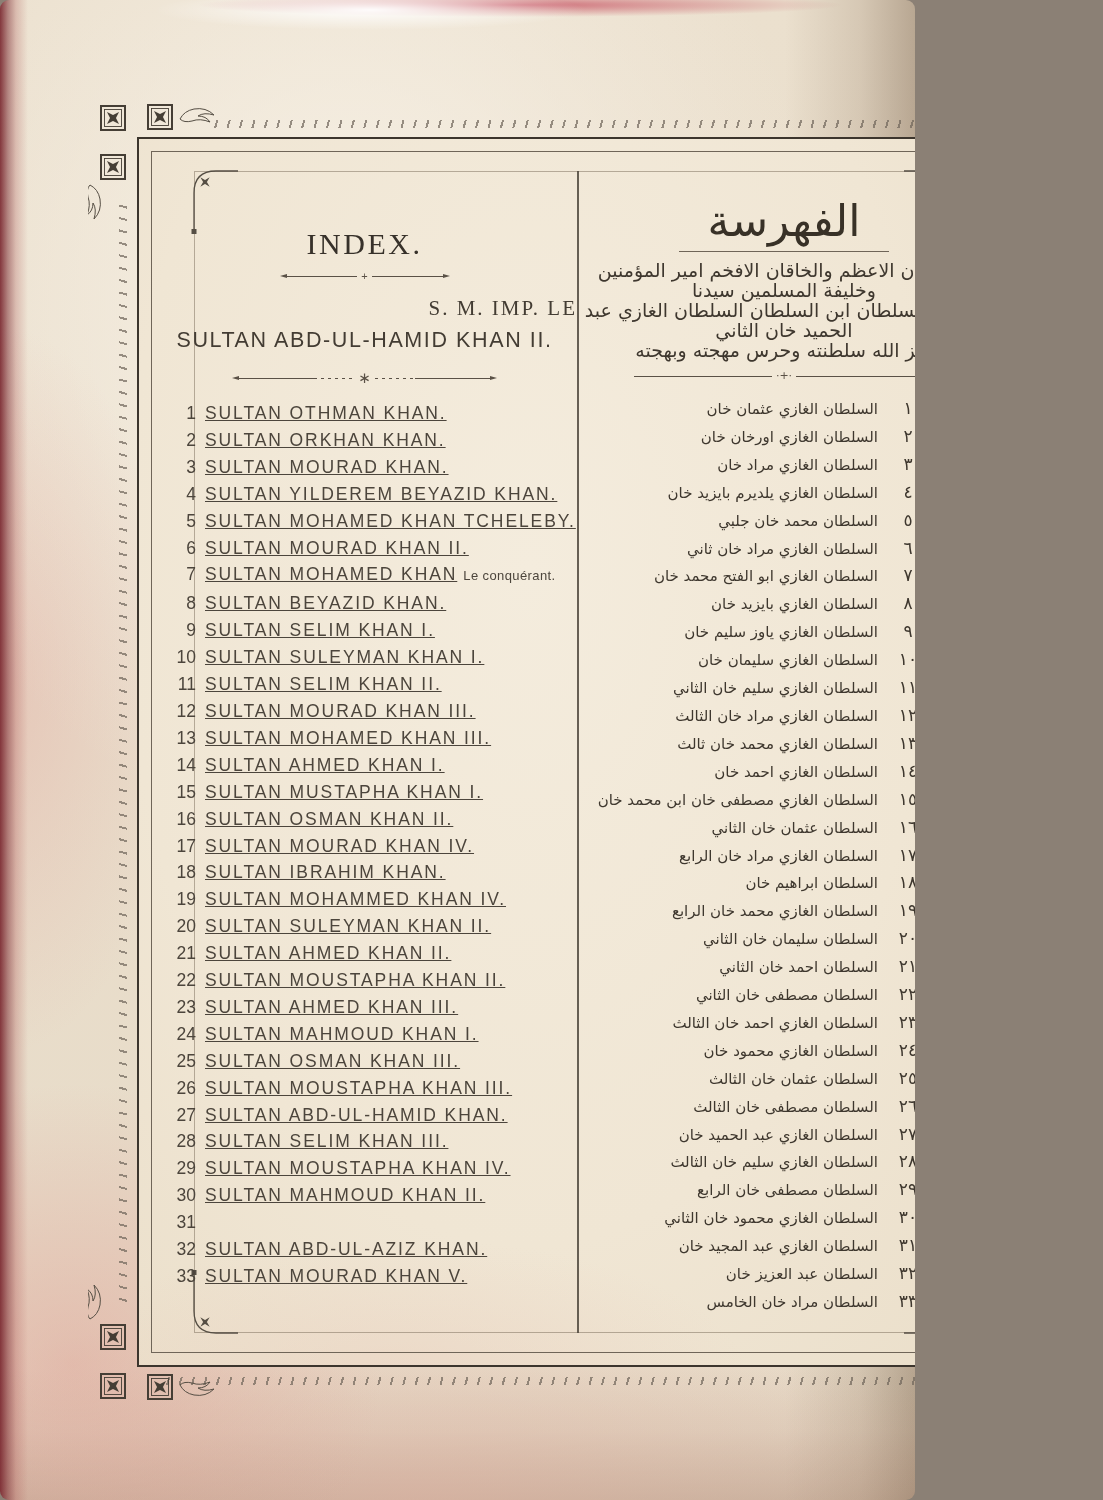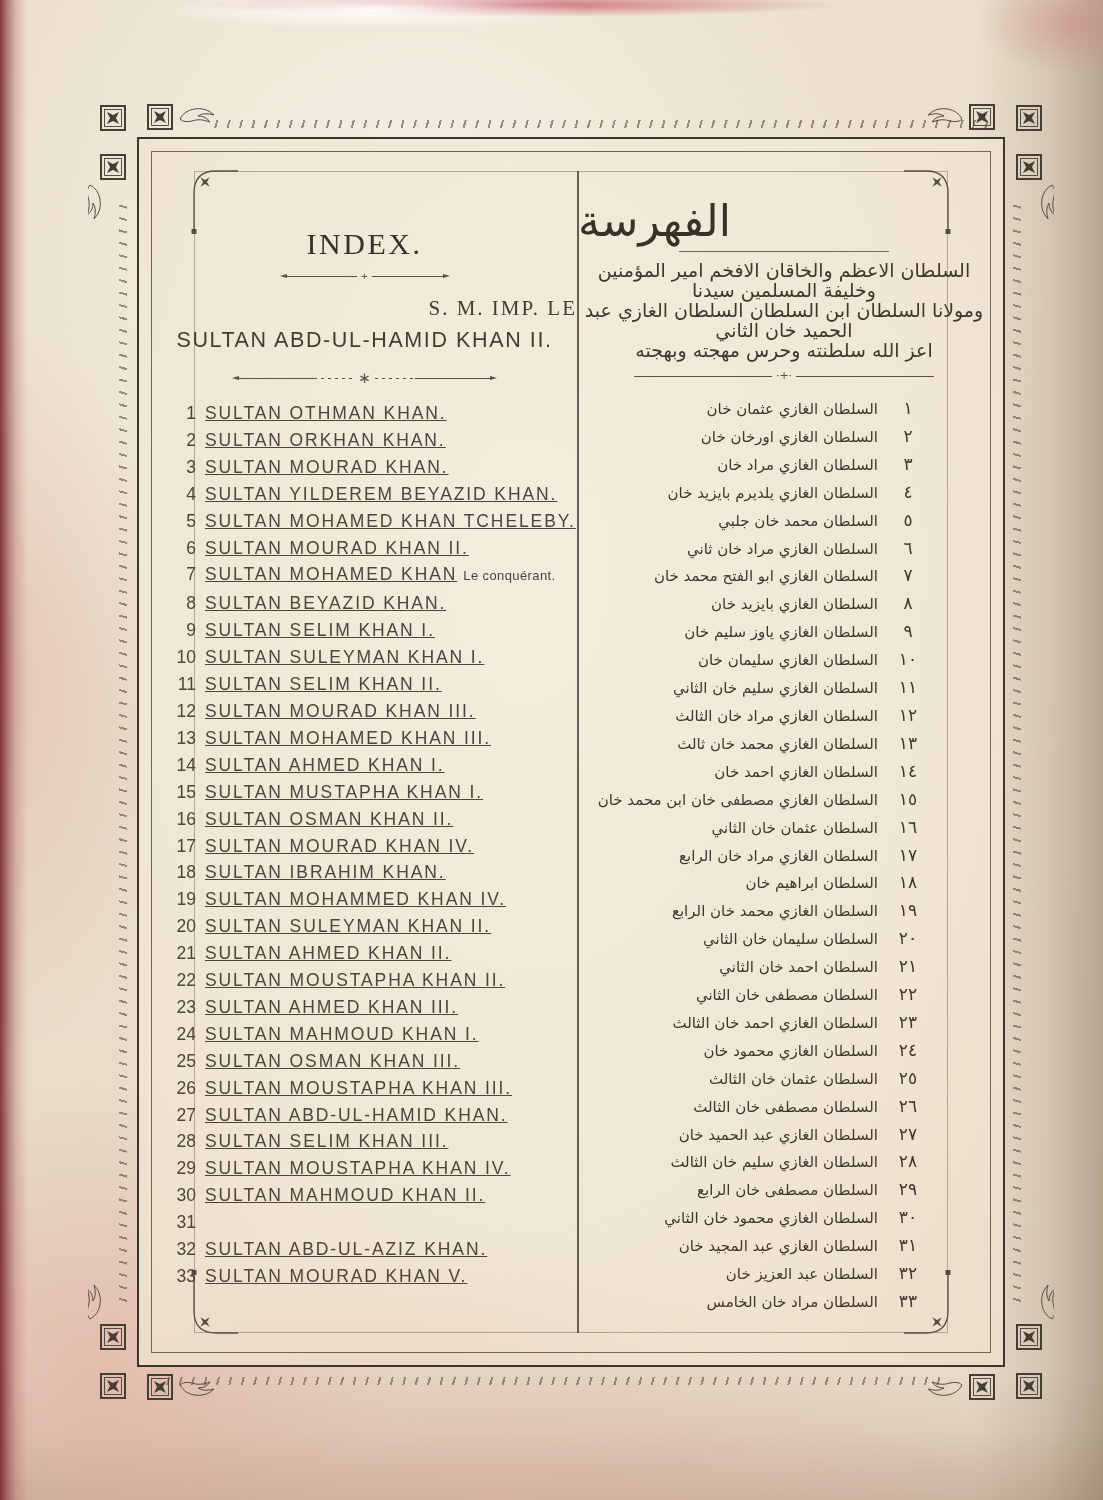--- a/index.html
+++ b/index.html
@@ -1,30 +1,31 @@
 <!DOCTYPE html>
 <html><head>
 <meta charset="utf-8">
 <style>
   html,body{margin:0;padding:0;background:#8b8075;}
   .page{
-    position:relative; width:1103px; height:1500px; overflow:hidden;
+    position:relative; width:915px; height:1500px; overflow:hidden;
     font-family:"Liberation Sans",sans-serif;
     background:
       radial-gradient(ellipse 300px 28px at 370px 10px, rgba(255,255,255,.95), rgba(255,255,255,0) 72%),
       radial-gradient(ellipse 430px 16px at 520px 5px, rgba(198,82,98,.8), rgba(198,82,98,0) 75%),
       radial-gradient(ellipse 140px 70px at 1075px 25px, rgba(205,125,125,.45), rgba(205,125,125,0) 70%),
       linear-gradient(90deg, rgba(122,40,48,.92) 0px, rgba(122,40,48,.5) 8px, rgba(170,85,85,.28) 16px, rgba(170,85,85,0) 28px),
       radial-gradient(ellipse 260px 520px at 0% 46%, rgba(224,165,156,.4), rgba(224,165,156,0) 70%),
       radial-gradient(ellipse 430px 390px at 8% 91%, rgba(221,157,146,.5), rgba(221,157,146,0) 72%),
       radial-gradient(ellipse 820px 260px at 45% 100%, rgba(224,176,162,.55), rgba(224,176,162,0) 75%),
       linear-gradient(270deg, rgba(122,97,73,.45) 0px, rgba(140,115,90,.22) 55px, rgba(140,115,90,0) 130px),
       linear-gradient(0deg, rgba(146,115,92,.38) 0px, rgba(146,115,92,.1) 70px, rgba(146,115,92,0) 130px),
       radial-gradient(ellipse 640px 720px at 38% 20%, #f7f1e6, rgba(247,241,230,0) 75%),
       linear-gradient(#ebe0ce,#e7dbc8);
+    border-radius: 9px;
   }
   .inner-paper{
     position:absolute; left:139px; top:139px; width:866px; height:1227px;
     background:
       radial-gradient(ellipse 500px 200px at 30% 101%, rgba(231,196,181,.35), rgba(231,196,181,0) 70%),
       radial-gradient(ellipse at 45% 35%, #f4ecdd 0%, #f0e6d4 60%, #eadec9 100%);
   }
   .frame-thick{position:absolute; left:137px; top:137px; width:868px; height:1230px;
     border:2.6px solid #3c352d; box-sizing:border-box;}
   .frame-thin{position:absolute; left:151px; top:151px; width:840px; height:1202px;
@@ -57,21 +58,21 @@
     font-size:21px; letter-spacing:2px; color:#433c33;}
   .sub2{margin:7px 0 0; text-align:center; font-size:21.5px; letter-spacing:1.6px; color:#433c33;}
 
   .latin-list{margin-top:17px;}
   .lrow{display:flex; align-items:baseline; line-height:26.9px; white-space:nowrap;}
   .lnum{flex:none; width:44px; text-align:right; padding-right:9px; font-size:17.5px; color:#4c453c;}
   .lname{font-size:17.5px; letter-spacing:1.9px; color:#4c453c;text-decoration:underline;}
   .lsuffix{font-size:13px; letter-spacing:.4px; color:#4c453c; margin-left:6px;}
 
   .ar{font-family:"DejaVu Sans",sans-serif;}
-  .fihrist-title{margin:24px 0 0; font-size:44px; font-weight:400; color:#383127;}
+  .fihrist-title{margin:24px 0 0; text-align:center; font-size:44px; font-weight:400; color:#383127;}
   .fihrist-underline{width:210px; height:1px; background:#6f6558; margin:5px auto 0;}
   .fihrist-header{margin:8px 6px 0; direction:rtl; text-align:center; font-size:19px; line-height:20px; color:#3e372e;}
   .rule-ar{width:300px; margin:11px auto 0;}
   .ar-list{margin-top:14px; direction:rtl;}
   .arow{display:flex; align-items:baseline; line-height:26.9px; padding-right:68px; white-space:nowrap;}
   .anum{flex:none; min-width:28px; text-align:center; font-size:17px; color:#3e372e;}
   .aname{font-size:15px; color:#3e372e; margin-right:16px;}
 </style>
 </head>
 <body>

